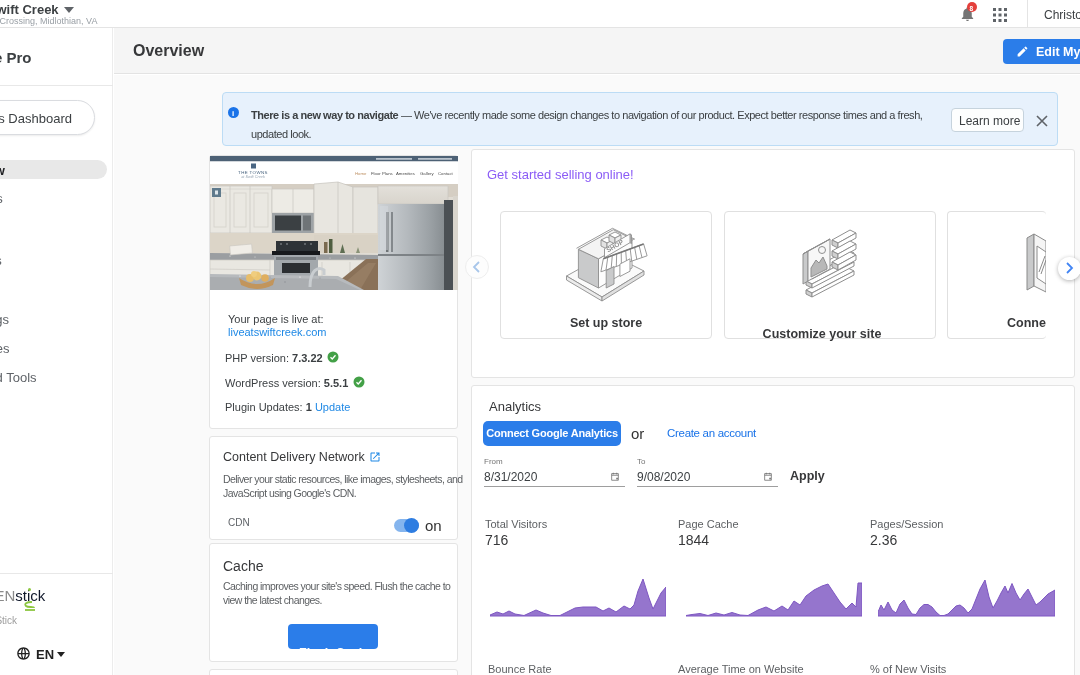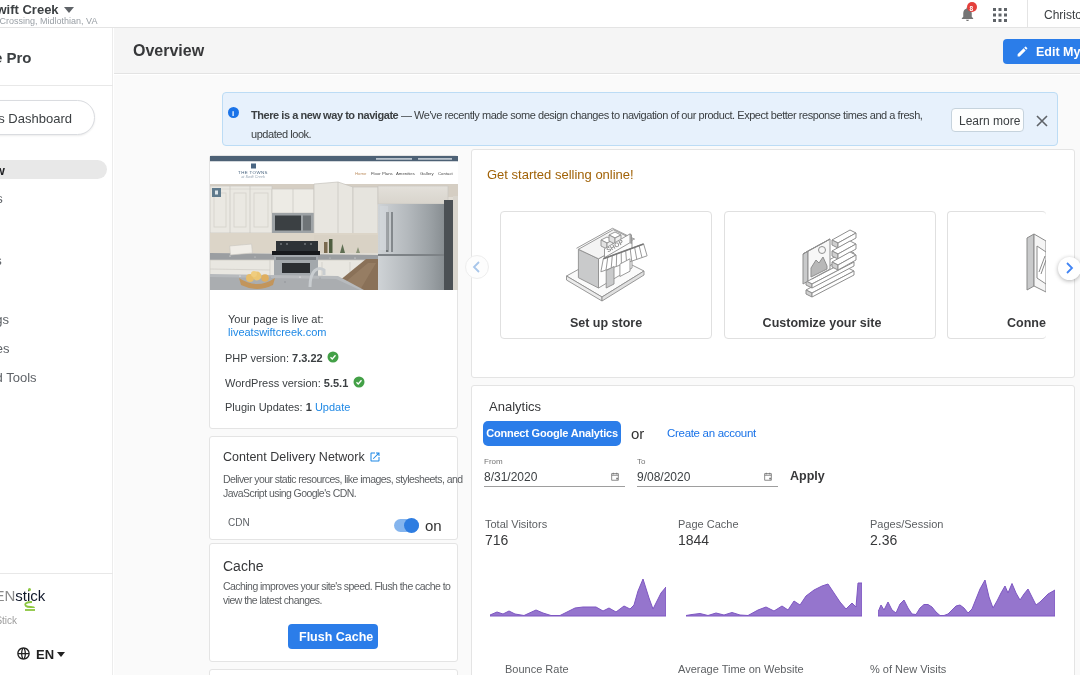--- a/index.html
+++ b/index.html
@@ -228,31 +228,31 @@
 <div class="abs" style="left:223px;top:472px;font-size:10.5px;letter-spacing:-0.55px;color:#5c5f62;line-height:14px;white-space:nowrap">Deliver your static resources, like images, stylesheets, and<br>JavaScript using Google's CDN.</div>
 <div class="abs" style="left:228px;top:517px;font-size:10px;color:#5f6368">CDN</div>
 <div class="abs" style="left:394px;top:518.5px;width:25px;height:13px;border-radius:7px;background:#85b5ee"></div>
 <div class="abs" style="left:404px;top:517.5px;width:15px;height:15px;border-radius:50%;background:#2e7de1"></div>
 <div class="abs" style="left:425px;top:517px;font-size:15px;color:#333">on</div>
 
 <div class="card" style="left:209px;top:543px;width:249px;height:119px"></div>
 <div class="abs" style="left:223px;top:558px;font-size:14px;color:#37383a">Cache</div>
 <div class="abs" style="left:223px;top:579px;font-size:10.5px;letter-spacing:-0.55px;color:#5c5f62;line-height:14px;white-space:nowrap">Caching improves your site's speed. Flush the cache to<br>view the latest changes.</div>
 <div class="abs" style="left:288px;top:624px;width:90px;height:25px;background:#2b7de9;border-radius:4px"></div>
-<div class="abs" style="left:299px;top:630px;font-size:12.5px;font-weight:bold;color:#fff">Flush Cache</div>
+<div class="abs" style="left:299px;top:646px;font-size:12.5px;font-weight:bold;color:#fff">Flush Cache</div>
 
 <div class="card" style="left:209px;top:669px;width:249px;height:20px"></div>
 
 <div class="card" style="left:471px;top:149px;width:604px;height:229px"></div>
-<div class="abs" style="left:487px;top:167px;font-size:13px;color:#a16207">Get started selling online!</div>
+<div class="abs" style="left:487px;top:167px;font-size:13px;color:#8b5cf6">Get started selling online!</div>
 <div class="abs" style="left:500px;top:211px;width:212px;height:128px;background:#fff;border:1px solid #e0e0e0;border-radius:4px"></div>
 <div class="abs" style="left:724px;top:211px;width:212px;height:128px;background:#fff;border:1px solid #e0e0e0;border-radius:4px"></div>
 <div class="abs" style="left:947px;top:211px;width:99px;height:128px;background:#fff;border:1px solid #e0e0e0;border-radius:4px;border-right:none"></div>
 <div class="abs" style="left:500px;top:316px;width:212px;text-align:center;font-size:12.5px;font-weight:bold;color:#37383a">Set up store</div>
-<div class="abs" style="left:724px;top:316px;width:196px;text-align:center;font-size:12.5px;font-weight:bold;color:#37383a">Customize your site</div>
+<div class="abs" style="left:724px;top:327px;width:196px;text-align:center;font-size:12.5px;font-weight:bold;color:#37383a">Customize your site</div>
 <div class="abs" style="left:1007px;top:316px;font-size:12.5px;font-weight:bold;color:#37383a;width:39px;overflow:hidden;white-space:nowrap">Connect</div>
 
 <svg class="abs" style="left:560px;top:222px" width="92" height="80" viewBox="0 0 92 80">
   <g stroke="#8f8f8f" stroke-width="0.9" fill="#fff" stroke-linejoin="round">
 
     <polygon points="6.5,54 48,31 84,49 42,75" fill="#fafafa"></polygon>
     <polygon points="6.5,54 6.5,58 42,79 42,75" fill="#ececec"></polygon>
     <polygon points="42,75 42,79 84,53 84,49" fill="#e0e0e0"></polygon>
 
     <polygon points="18.4,27.3 18.4,55.7 38.5,66 38.5,36.8" fill="#c9cacb"></polygon>
@@ -370,15 +370,15 @@
 <svg class="abs" style="left:490px;top:576px" width="176" height="42" viewBox="0 0 176 42">
   <path d="M0 40 L0 39 L7 36 L13 38 L19 35 L25 38 L34 39.5 L46 34 L53 37 L61 39.5 L70 39.5 L85 32 L93 31 L106 31 L113 35 L119 32 L126 36 L134 30 L140 33 L144 29 L148 15 L153 3 L159 22 L163 33 L167 25 L171 17 L176 11 L176 40 Z" fill="#9575cd" stroke="#7e57c2" stroke-width="1"></path>
 </svg>
 <svg class="abs" style="left:686px;top:576px" width="176" height="42" viewBox="0 0 176 42">
   <path d="M0 40 L0 39.5 L6 38.5 L14 37.5 L22 39.5 L30 37 L38 39 L46 36.5 L54 39 L62 39.5 L72 34 L80 31 L88 35 L96 30 L102 34 L108 25 L114 29 L120 20 L128 14 L136 10 L142 8 L148 17 L154 26 L160 33 L166 27 L170 31 L172 7 L176 7 L176 40 Z" fill="#9575cd" stroke="#7e57c2" stroke-width="1"></path>
 </svg>
 <svg class="abs" style="left:878px;top:576px" width="177" height="42" viewBox="0 0 177 42">
   <path d="M0 40 L0 36 L3 29 L6 34 L10 26 L14 34 L18 37 L22 28 L26 24 L30 32 L34 38 L38 38.5 L42 32 L46 28.5 L50 28.5 L54 31 L58 36 L62 39.5 L66 39.5 L70 38 L74 34 L78 30 L82 29 L86 32 L90 37 L94 33 L98 23 L102 13 L107 4 L111 21 L115 32 L119 25 L123 17 L127 10 L130 17 L134 7.5 L138 17 L142 24 L146 18 L150 13 L154 21 L158 29 L162 26 L166 22 L170 18 L177 14 L177 40 Z" fill="#9575cd" stroke="#7e57c2" stroke-width="1"></path>
 </svg>
 
-<div class="abs" style="left:505px;top:663px;font-size:11px;color:#5c5f62">Bounce Rate</div>
+<div class="abs" style="left:488px;top:663px;font-size:11px;color:#5c5f62">Bounce Rate</div>
 <div class="abs" style="left:678px;top:663px;font-size:11px;color:#5c5f62">Average Time on Website</div>
 <div class="abs" style="left:870px;top:663px;font-size:11px;color:#5c5f62">% of New Visits</div>
 
 </body></html>

